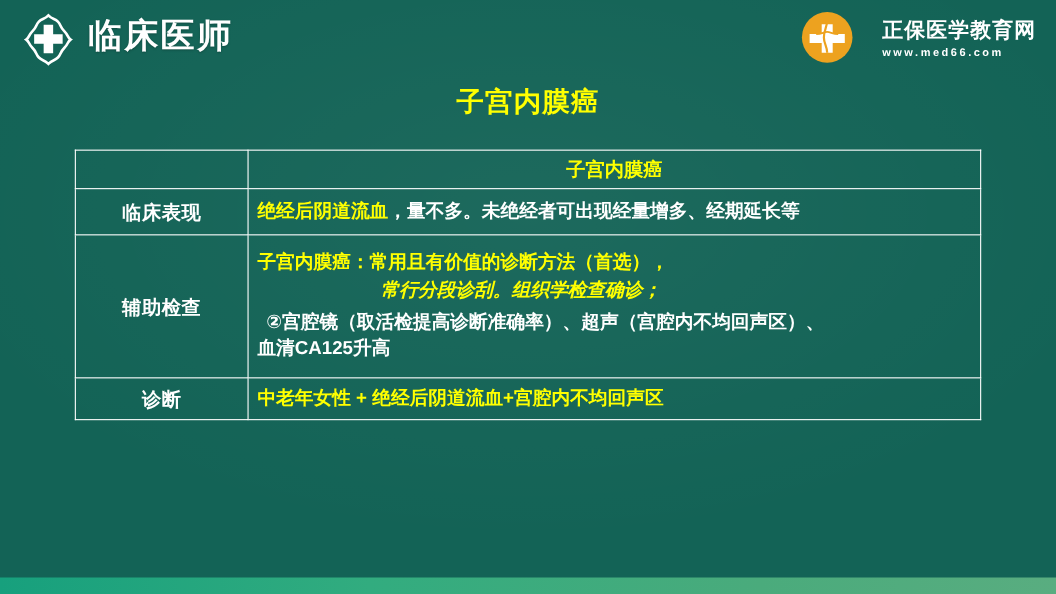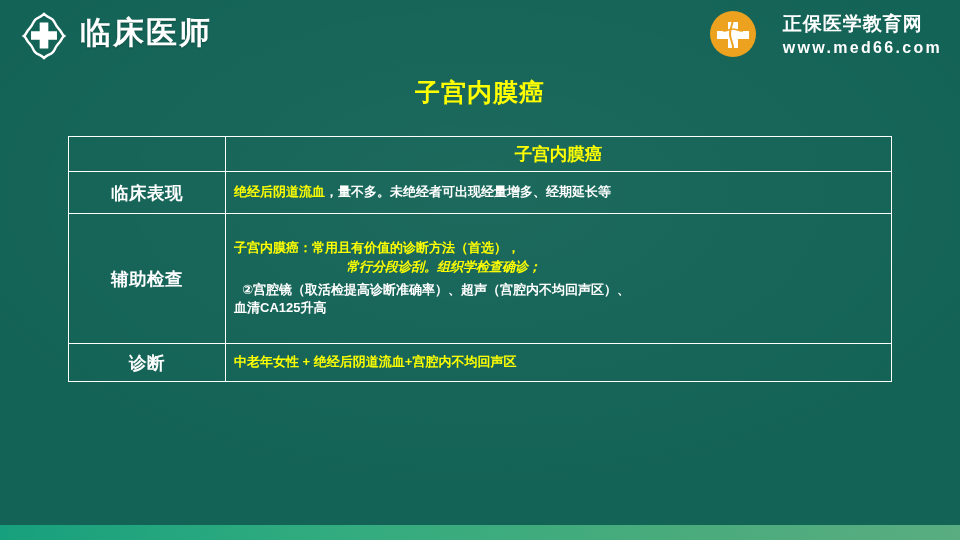--- a/index.html
+++ b/index.html
@@ -47,21 +47,21 @@
     position: absolute; right: 18px; top: 9px;
     display: flex; align-items: center; gap: 25px;
   }
   .brand-right .seal { width: 50px; height: 50px; display: block; }
   .brand-right .right-words { display: flex; flex-direction: column; gap: 2px; }
   .brand-right .cn {
     color: #ffffff; font-size: 19px; font-weight: bold;
     letter-spacing: 1px; white-space: nowrap;
   }
   .brand-right .url {
-    color: #ffffff; font-size: 16px; font-weight: bold;
+    color: #ffffff; font-size: 10px; font-weight: bold;
     letter-spacing: 2.3px; white-space: nowrap;
   }
 
   
   .slide-title {
     position: absolute; top: 76px; left: 0; width: 960px;
     text-align: center;
     color: #ffff00;
     font-size: 25px;
     font-weight: bold;
@@ -96,21 +96,21 @@
   }
   .cell-head {
     text-align: center;
     color: #ffff00;
     font-size: 17.5px;
     font-weight: bold;
     height: 32px;
   }
   .cell-body {
     color: #ffffff;
-    font-size: 13px;
+    font-size: 17px;
     font-weight: bold;
     line-height: 1.45;
     text-align: left;
     padding-left: 10px;
   }
   .hl { color: #ffff00; }
   .row-h-1 td { height: 32px; }
   .row-h-2 td { height: 42px; }
   .row-h-3 td { height: 130px; }
   .row-h-4 td { height: 38px; }

